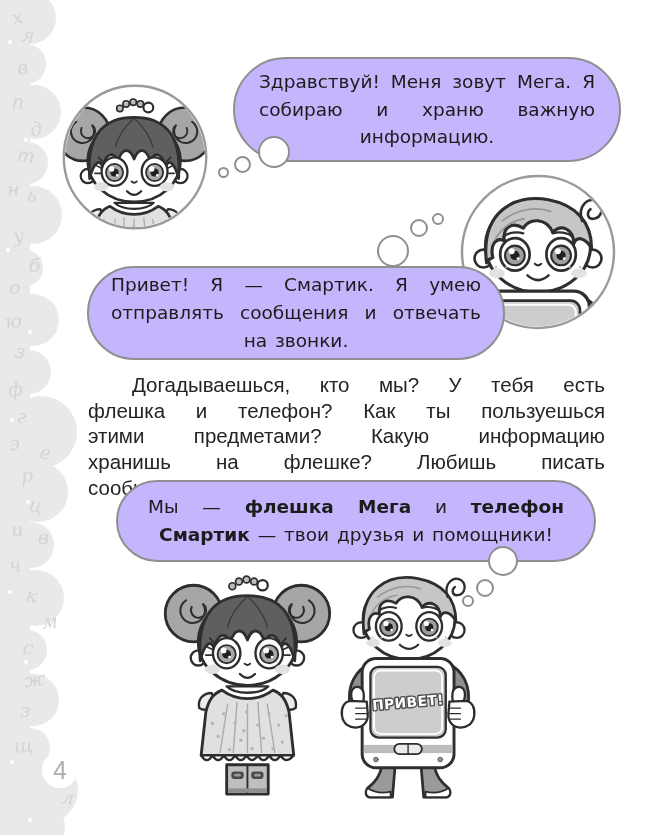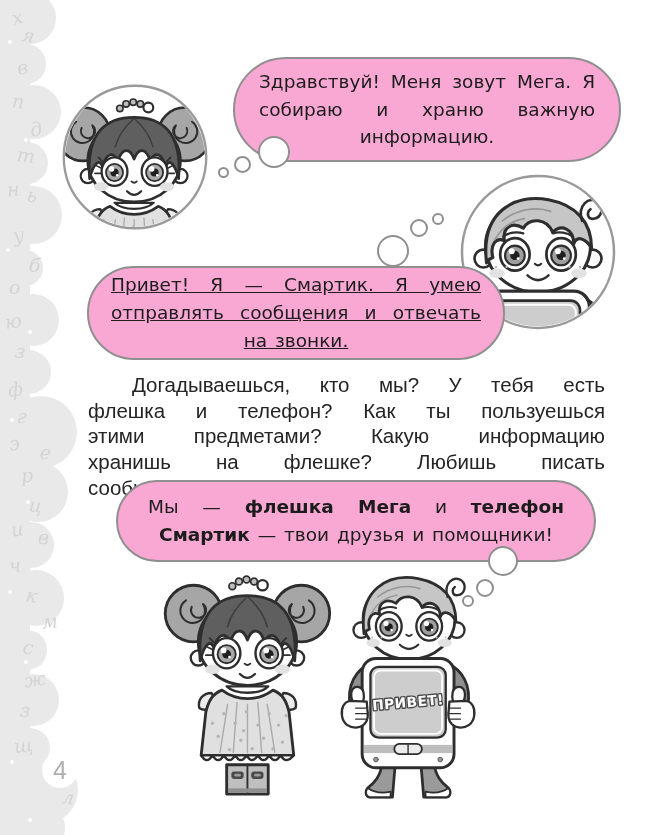--- a/index.html
+++ b/index.html
@@ -3,21 +3,21 @@
 <meta charset="utf-8">
 <style>
   html,body{margin:0;padding:0;background:#fff;}
   .page{position:relative;width:650px;height:835px;background:#ffffff;overflow:hidden;
         font-family:"DejaVu Sans",sans-serif;color:#1f1f1f;}
   .left-border{position:absolute;left:0;top:0;z-index:0;}
   .border-letter{position:absolute;color:#d4d4d4;font-family:"DejaVu Serif",serif;
                  font-style:italic;font-size:19px;line-height:1;user-select:none;}
   .portrait{position:absolute;z-index:1;}
   .figure{position:absolute;z-index:1;}
-  .bubble{position:absolute;z-index:2;border:2.5px solid #8f8f8f;border-radius:55px;background:#f9a8d4;
+  .bubble{position:absolute;z-index:2;border:2.5px solid #8f8f8f;border-radius:55px;background:#c4b5fd;
           display:flex;align-items:center;box-sizing:border-box;}
   .bubble-text{width:100%;text-align:justify;text-align-last:center;
                font-size:18.5px;line-height:1.5;word-spacing:2px;color:#1c1c1c;}
   .bubble-text .b{font-weight:bold;}
   .tail{position:absolute;z-index:3;background:#fff;border:2.3px solid #8f8f8f;border-radius:50%;box-sizing:border-box;}
   .paragraph{position:absolute;z-index:2;font-family:"Liberation Sans",sans-serif;
              font-size:20.5px;line-height:1.25;color:#242424;text-align:justify;
              text-indent:44px;word-spacing:12px;}
   .page-num{position:absolute;z-index:2;width:36px;height:36px;border-radius:50%;background:#fff;
             display:flex;align-items:center;justify-content:center;
@@ -259,21 +259,21 @@
     </g>
   </svg>
 
   <div class="bubble" style="left:233px;top:57px;width:388px;height:105px;">
     <div class="bubble-text" style="padding:0 24px;">Здравствуй! Меня зовут Мега. Я собираю и храню важную информацию.</div>
   </div>
   <div class="tail" style="left:258px;top:136px;width:32px;height:32px;"></div>
   <div class="tail" style="left:234px;top:156px;width:17px;height:17px;"></div>
   <div class="tail" style="left:218px;top:167px;width:11px;height:11px;"></div>
 
-  <div class="bubble" style="left:87px;top:266px;width:418px;height:94px;border-radius:48px;text-decoration:underline;">
+  <div class="bubble" style="left:87px;top:266px;width:418px;height:94px;border-radius:48px;">
     <div class="bubble-text" style="padding:0 22px;">Привет! Я — Смартик. Я умею отправлять сообщения и отвечать на звонки.</div>
   </div>
   <div class="tail" style="left:377px;top:235px;width:32px;height:32px;"></div>
   <div class="tail" style="left:410px;top:219px;width:18px;height:18px;"></div>
   <div class="tail" style="left:432px;top:213px;width:12px;height:12px;"></div>
 
   <div class="paragraph" style="left:88px;top:372px;width:517px;">Догадываешься, кто мы? У тебя есть флешка и телефон? Как ты пользуешься этими предметами? Какую информацию хранишь на флешке? Любишь писать сообщения друзьям?</div>
 
   <div class="bubble" style="left:116px;top:480px;width:480px;height:82px;border-radius:42px;">
     <div class="bubble-text" style="padding:0 30px;" id="friends-text"><span>Мы — </span><span class="b">флешка Мега</span><span> и </span><span class="b">телефон Смартик</span><span> — твои друзья и помощники!</span></div>

